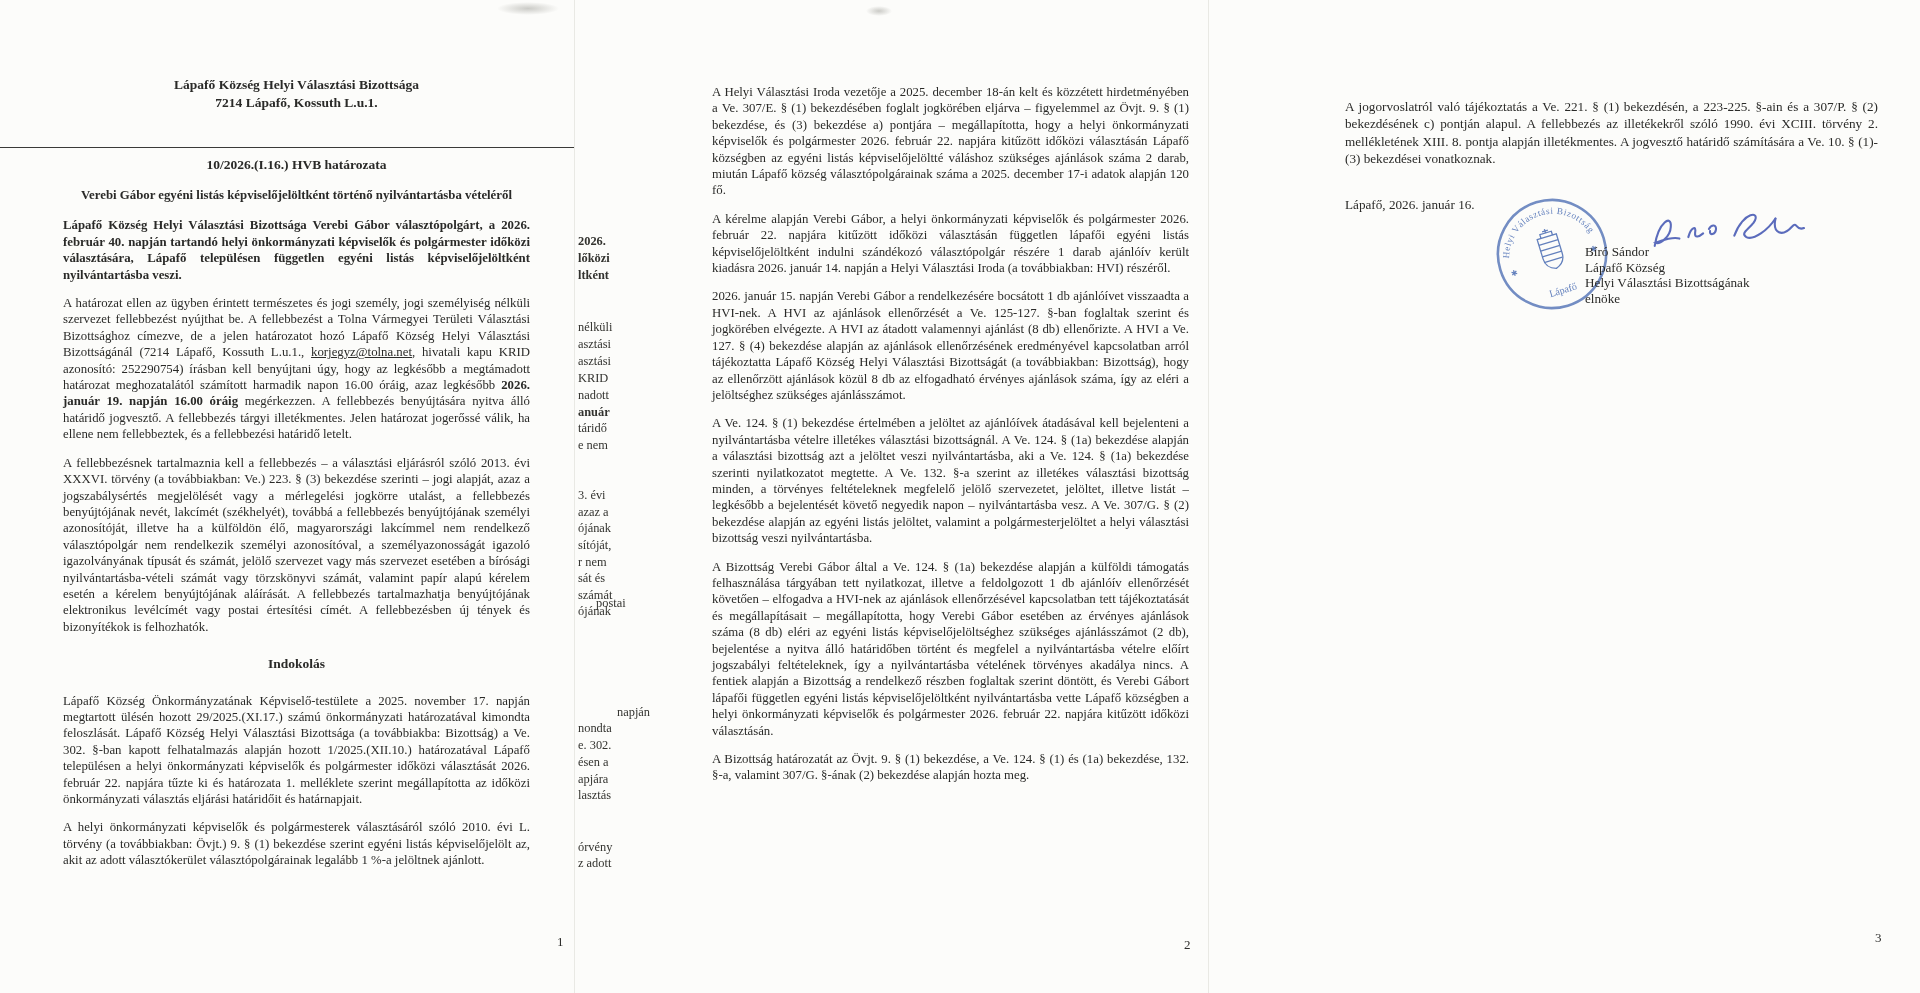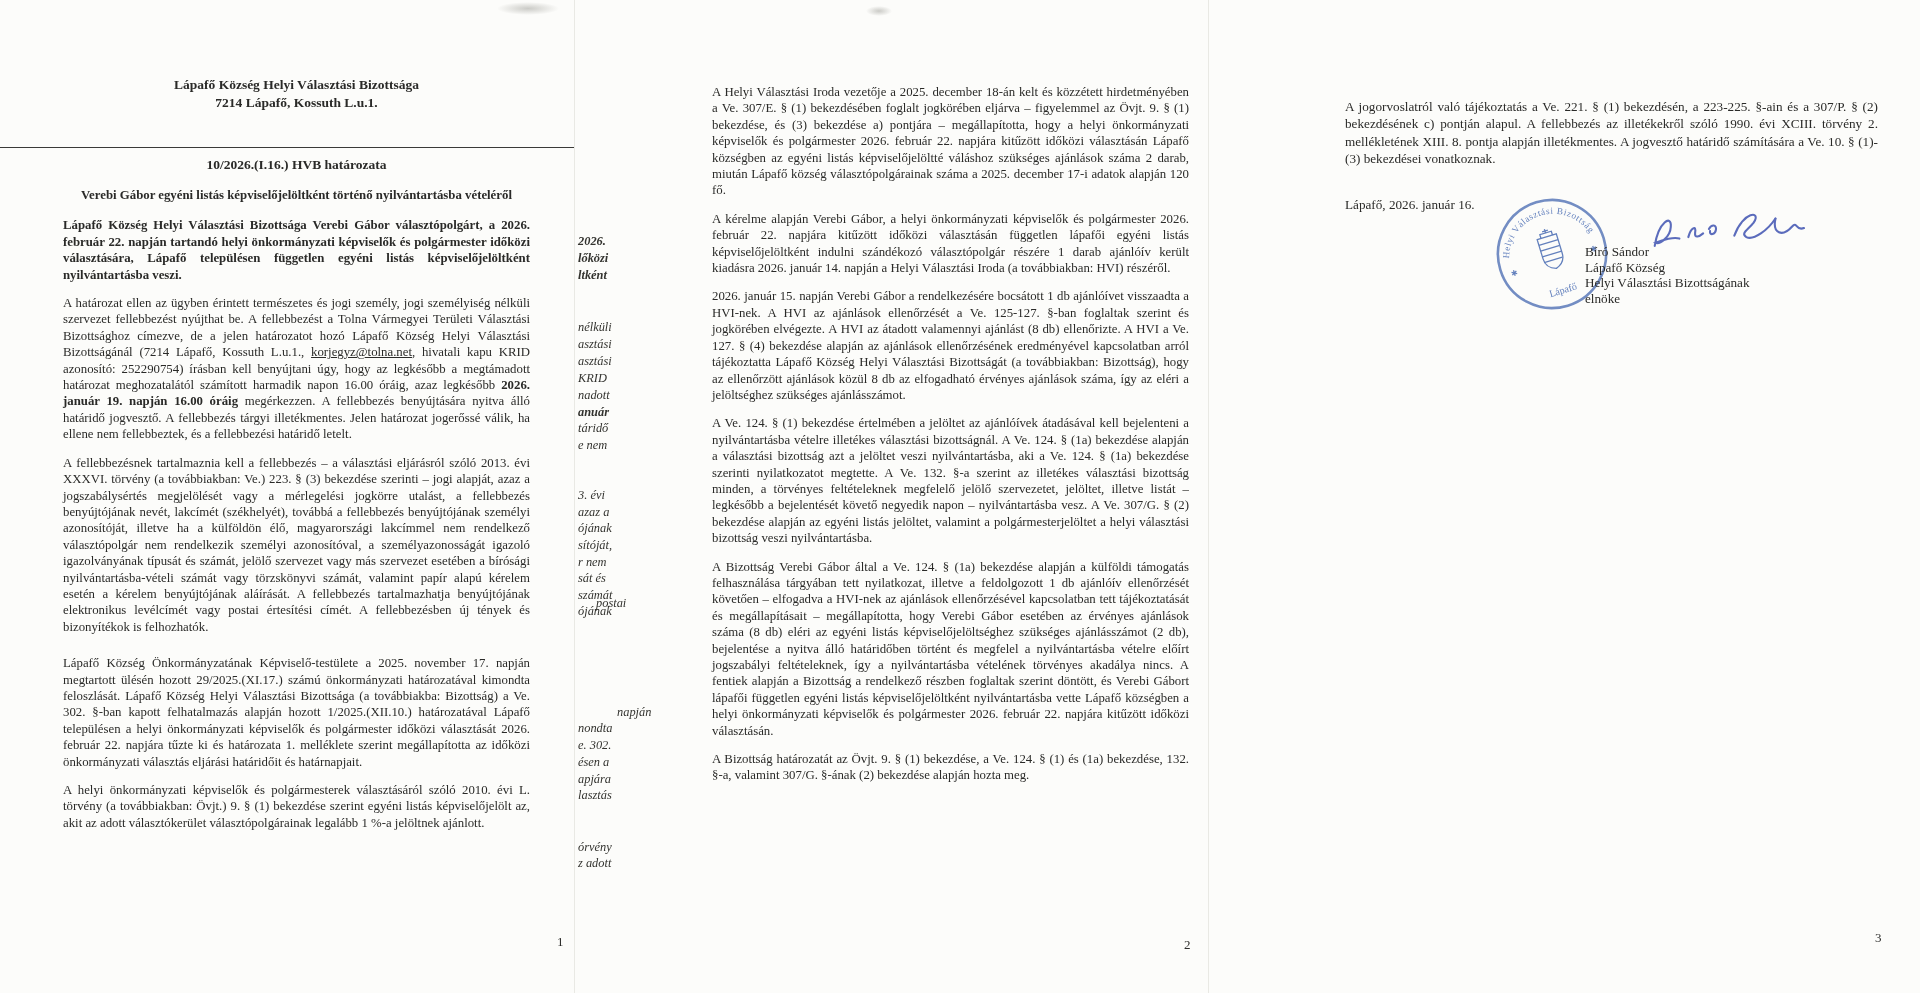--- a/index.html
+++ b/index.html
@@ -29,21 +29,21 @@
   #p1-body .after-h{margin-top:20px;}
   .u{text-decoration:underline;}
   
   #p2-body{left:712px;top:84px;width:477px;font-size:12.8px;line-height:16.4px;}
   #p2-body p{margin-bottom:12px;}
   
   #p3-body{left:1345px;top:98px;width:533px;font-size:13.2px;line-height:17.4px;}
   #p3-date{position:absolute;left:1345px;top:197px;font-size:13.2px;}
   
   #edge-artifacts{position:absolute;left:578px;top:0;width:80px;height:793px;
-    font-size:12.4px;color:#33332f;font-style:italic;}
+    font-size:12.4px;color:#33332f;}
   #edge-artifacts .frag{position:absolute;left:0;white-space:nowrap;}
   #edge-artifacts .b{font-weight:bold;}
   
   #stamp-wrap{position:absolute;left:1494px;top:196px;width:116px;height:116px;
     transform:rotate(-17deg);opacity:.82;}
   #sig-svg{position:absolute;left:1646px;top:204px;transform:rotate(-3deg);}
   #sig-block{position:absolute;left:1585px;top:244px;width:235px;
     font-size:13.2px;line-height:15.6px;}
   
   .pageno{position:absolute;font-size:13px;color:#2d2d2b;}
@@ -66,26 +66,27 @@
 
 <div id="p1-rule"></div>
 
 <div class="page-col" id="p1-body">
   <div class="center bold title-block">
     <div>10/2026.(I.16.) HVB határozata</div>
   </div>
 
   <p class="center bold subject">Verebi Gábor egyéni listás képviselőjelöltként történő nyilvántartásba vételéről</p>
 
-  <p class="just bold op">Lápafő Község Helyi Választási Bizottsága Verebi Gábor választópolgárt, a 2026. február 22. napján tartandó helyi önkormányzati képviselők és polgármester időközi választására, Lápafő településen független egyéni listás képviselőjelöltként nyilvántartásba veszi.</p>
+  <p class="just bold op">Lápafő Község Helyi Választási Bizottsága Verebi Gábor választópolgárt, a 2026. február 40. napján tartandó helyi önkormányzati képviselők és polgármester időközi választására, Lápafő településen független egyéni listás képviselőjelöltként nyilvántartásba veszi.</p>
 
   <p class="just para"><span>A határozat ellen az ügyben érintett természetes és jogi személy, jogi személyiség nélküli szervezet fellebbezést nyújthat be. A fellebbezést a Tolna Vármegyei Területi Választási Bizottsághoz címezve, de a jelen határozatot hozó Lápafő Község Helyi Választási Bizottságánál (7214 Lápafő, Kossuth L.u.1., </span><span class="u">korjegyz@tolna.net</span><span>, hivatali kapu KRID azonosító: 252290754) írásban kell benyújtani úgy, hogy az legkésőbb a megtámadott határozat meghozatalától számított harmadik napon 16.00 óráig, azaz legkésőbb </span><span class="bold">2026. január 19. napján 16.00 óráig</span><span> megérkezzen. A fellebbezés benyújtására nyitva álló határidő jogvesztő. A fellebbezés tárgyi illetékmentes. Jelen határozat jogerőssé válik, ha ellene nem fellebbeztek, és a fellebbezési határidő letelt.</span></p>
 
   <p class="just para">A fellebbezésnek tartalmaznia kell a fellebbezés – a választási eljárásról szóló 2013. évi XXXVI. törvény (a továbbiakban: Ve.) 223. § (3) bekezdése szerinti – jogi alapját, azaz a jogszabálysértés megjelölését vagy a mérlegelési jogkörre utalást, a fellebbezés benyújtójának nevét, lakcímét (székhelyét), továbbá a fellebbezés benyújtójának személyi azonosítóját, illetve ha a külföldön élő, magyarországi lakcímmel nem rendelkező választópolgár nem rendelkezik személyi azonosítóval, a személyazonosságát igazoló igazolványának típusát és számát, jelölő szervezet vagy más szervezet esetében a bírósági nyilvántartásba-vételi számát vagy törzskönyvi számát, valamint papír alapú kérelem esetén a kérelem benyújtójának aláírását. A fellebbezés tartalmazhatja benyújtójának elektronikus levélcímét vagy postai értesítési címét. A fellebbezésben új tények és bizonyítékok is felhozhatók.</p>
 
+  <p class="center bold section-h">Indokolás</p>
 
   <p class="just after-h">Lápafő Község Önkormányzatának Képviselő-testülete a 2025. november 17. napján megtartott ülésén hozott 29/2025.(XI.17.) számú önkormányzati határozatával kimondta feloszlását. Lápafő Község Helyi Választási Bizottsága (a továbbiakba: Bizottság) a Ve. 302. §-ban kapott felhatalmazás alapján hozott 1/2025.(XII.10.) határozatával Lápafő településen a helyi önkormányzati képviselők és polgármester időközi választását 2026. február 22. napjára tűzte ki és határozata 1. melléklete szerint megállapította az időközi önkormányzati választás eljárási határidőit és határnapjait.</p>
 
   <p class="just para">A helyi önkormányzati képviselők és polgármesterek választásáról szóló 2010. évi L. törvény (a továbbiakban: Övjt.) 9. § (1) bekezdése szerint egyéni listás képviselőjelölt az, akit az adott választókerület választópolgárainak legalább 1 %-a jelöltnek ajánlott.</p>
 </div>
 
 <div id="edge-artifacts">
     <span class="frag b" style="top: 234px;">2026.</span>
     <span class="frag b" style="top: 251px;">lőközi</span>
     <span class="frag b" style="top: 268px;">ltként</span>

